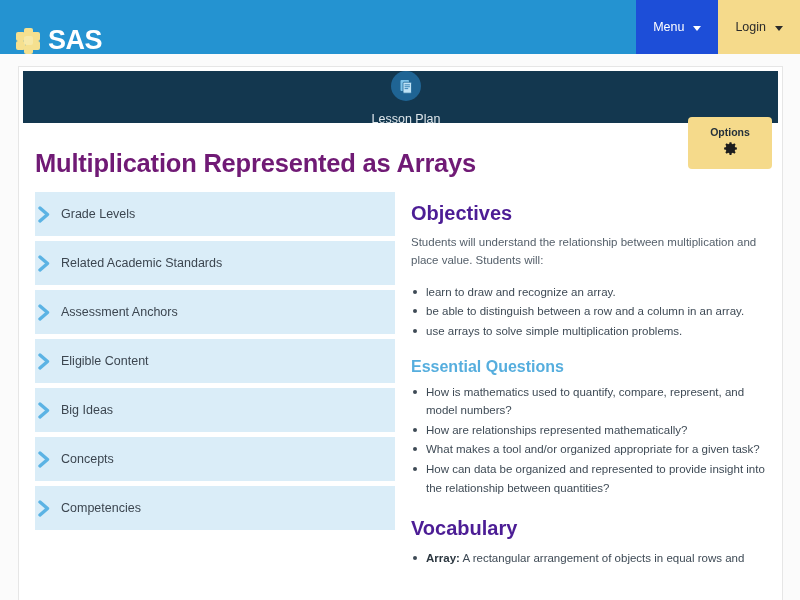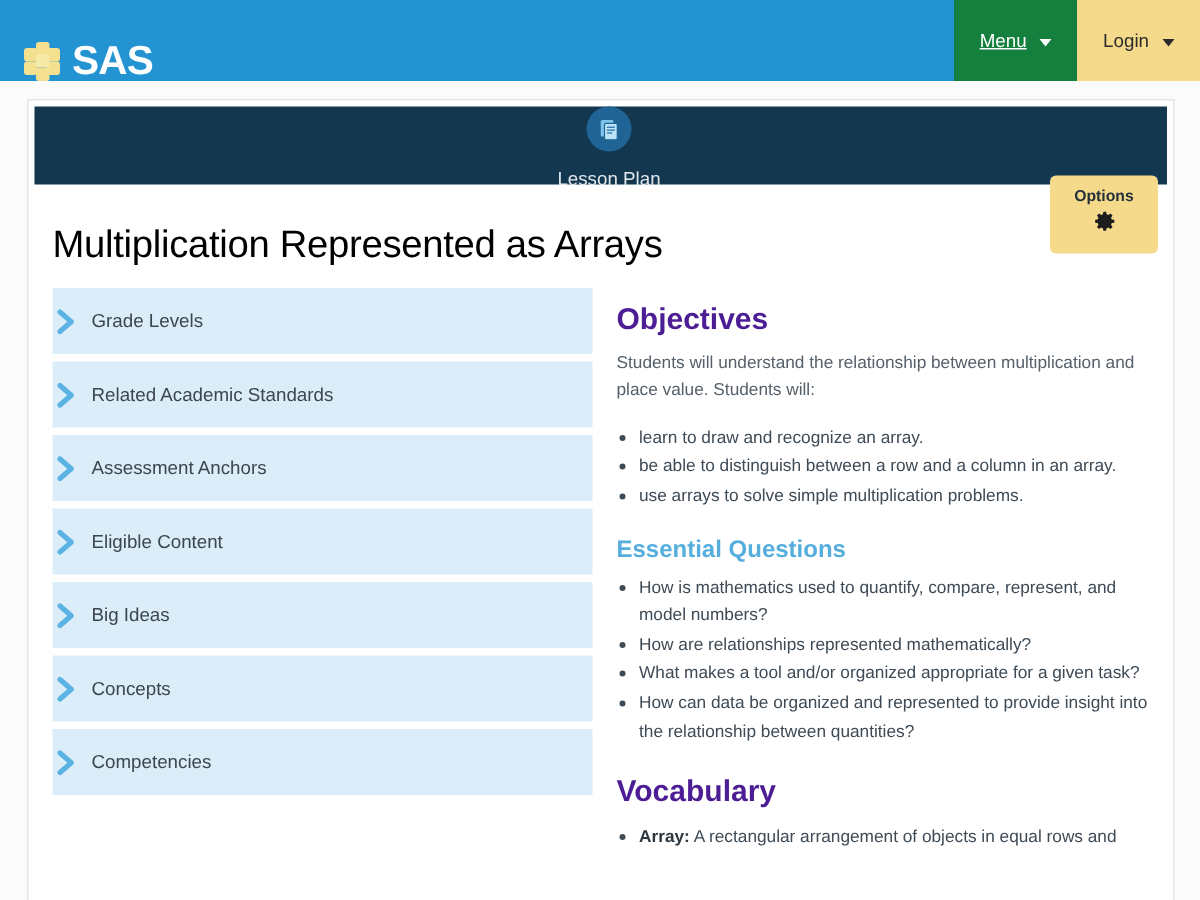--- a/index.html
+++ b/index.html
@@ -72,21 +72,21 @@
     display: flex;
     align-items: center;
     justify-content: center;
     gap: 9px;
     padding: 0 17px;
     font-size: 12.5px;
     height: 54px;
     cursor: pointer;
     white-space: nowrap;
   }
-  .nav-menu  { background: #15803d; color: #ffffff; text-decoration: underline; }
+  .nav-menu  { background: #1d4ed8; color: #ffffff; }
   .nav-login { background: #f5da8b; color: #2b2b2b; }
 
   .caret {
     width: 0; height: 0;
     border-left: 4.5px solid transparent;
     border-right: 4.5px solid transparent;
     border-top: 5.5px solid currentColor;
     display: inline-block;
     margin-top: 2px;
   }
@@ -130,30 +130,30 @@
     font-size: 12.5px;
   }
 
   
   .title-row {
     position: relative;
     padding: 26px 0 10px 16px;
   }
   .page-title {
     font-size: 25.5px;
-    font-weight: normal;
-    color: #000000;
+    font-weight: bold;
+    color: #701a75;
     letter-spacing: -0.2px;
   }
 
   .options-btn {
     position: absolute;
     top: -6px;
     right: 10px;
-    width: 72px;
+    width: 84px;
     height: 52px;
     background: #f5da8b;
     border-radius: 4px;
     display: flex;
     flex-direction: column;
     align-items: center;
     justify-content: center;
     gap: 2px;
     cursor: pointer;
   }

